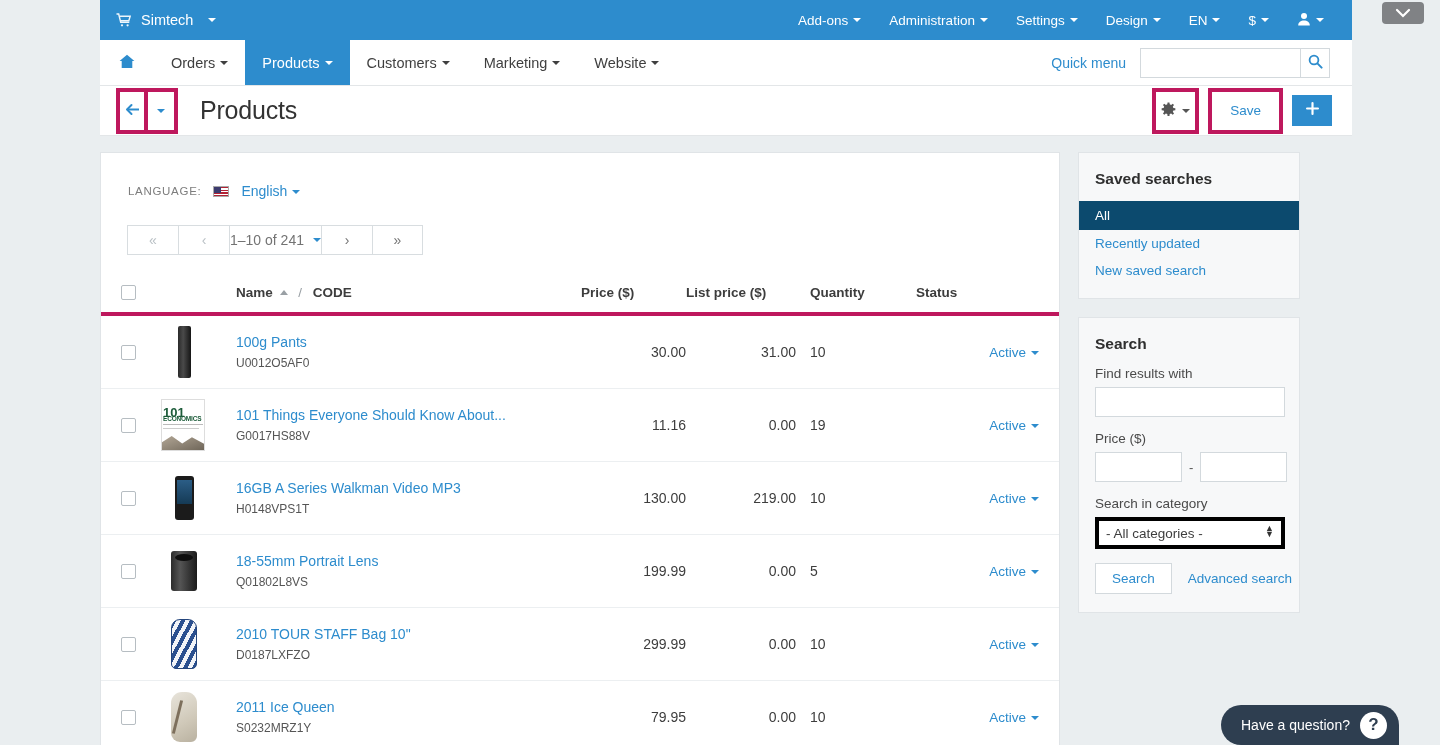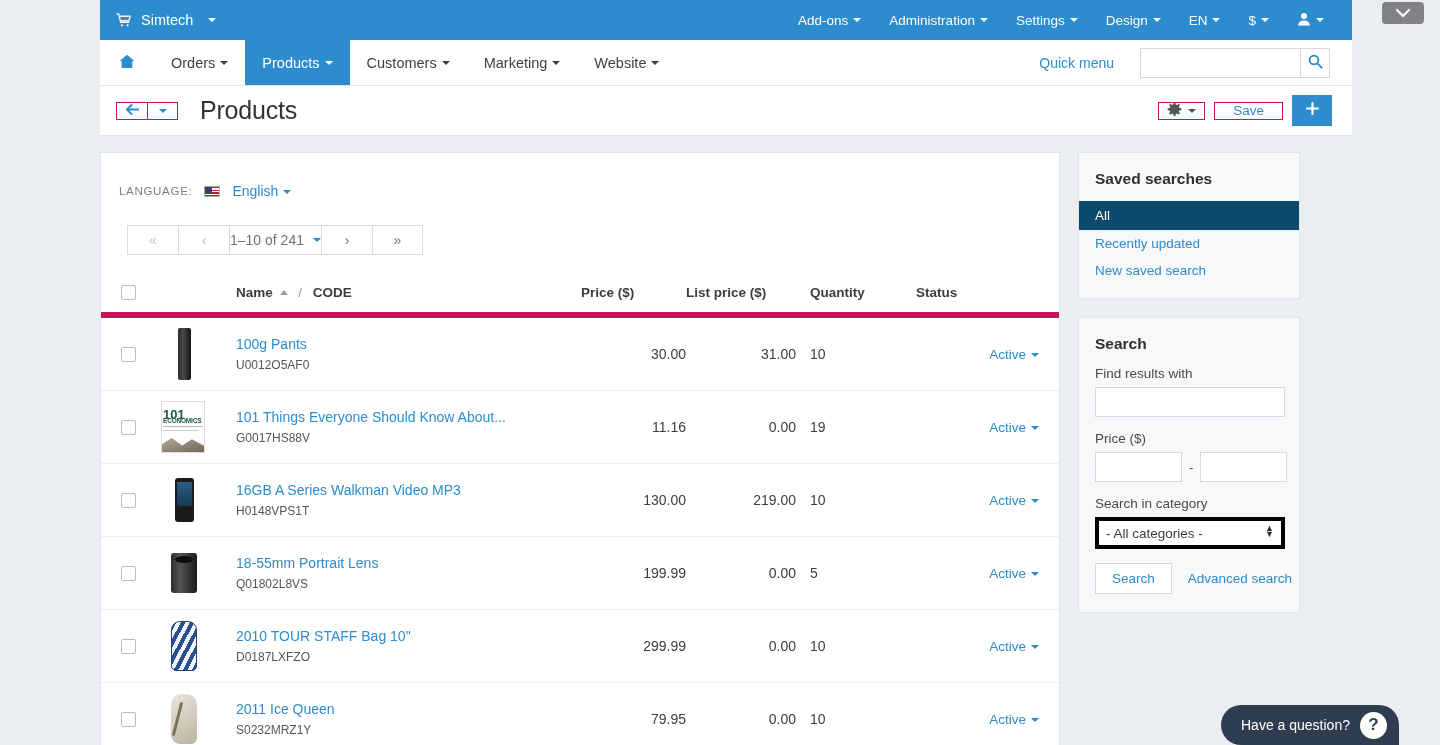--- a/index.html
+++ b/index.html
@@ -58,21 +58,21 @@
     display: flex; align-items: stretch;
     border-bottom: 1px solid #e3e6e8;
   }
   .nav-item {
     display: flex; align-items: center; padding: 0 17px;
     font-size: 14.5px; color: #3f3f3f; cursor: pointer;
     white-space: nowrap;
   }
   .nav-item.home { padding: 0 19px; color: #2d8ccd; }
   .nav-item.active { background: #2d8ccd; color: #fff; }
-  .nav-right { margin-left: auto; display: flex; align-items: center; padding-right: 22px; gap: 26px;}
+  .nav-right { margin-left: auto; display: flex; align-items: center; padding-right: 22px; gap: 14px;}
   .quick-menu { font-size: 14px; color: #2d8ccd; cursor: pointer; white-space: nowrap; }
   .searchbox { display: flex; height: 30px; }
   .searchbox input {
     width: 160px; height: 30px; border: 1px solid #d3d9dd;
     border-right: none; outline: none; padding: 0 8px; font-size: 13px;
     font-family: "Liberation Sans", sans-serif; background:#fff;
   }
   .searchbox button {
     width: 30px; height: 30px; background: #fff;
     border: 1px solid #d3d9dd; cursor: pointer;
@@ -80,22 +80,22 @@
     color: #2d8ccd;
   }
 
   
   .titlebar {
     height: 50px; background: #fff; border-bottom: 1px solid #e3e6e8;
     display: flex; align-items: center; padding: 0 20px 0 16px;
   }
   .back-group { display: flex; }
   .btn-o {
-    height: 18px; min-width: 30px; background: #fff;
-    border: 1px solid #be185d; color: #2d8ccd;
+    height: 46px; min-width: 30px; background: #fff;
+    border: 4px solid #be185d; color: #2d8ccd;
     display: flex; align-items: center; justify-content: center;
     cursor: pointer; font-size: 13.5px; padding: 0 10px;
   }
   .btn-o.arrow { width: 32px; padding:0; font-size: 16px; }
   .btn-o.caretbtn { width: 22px; padding: 0; border-left: none; }
   .page-title {
     font-size: 25px; color: #333; font-weight: normal;
     margin-left: 22px; letter-spacing: -0.2px;
   }
   .titlebar-right { margin-left: auto; display: flex; gap: 9px; align-items: center; }
@@ -106,21 +106,21 @@
     color: #fff; font-size: 17px; display: flex; align-items: center;
     justify-content: center; cursor: pointer;
   }
 
   
   .content { display: flex; padding: 16px 0 0 0; gap: 18px; }
   .main-card {
     width: 960px; margin-left: 0;
     background: #fff; border: 1px solid #e0e4e7;
   }
-  .lang-row { padding: 30px 0 0 18px; display: flex; align-items: center; gap: 12px; }
+  .lang-row { padding: 30px 0 0 18px; display: flex; align-items: center; gap: 12px; margin-left: 9px; }
   .lang-label { font-size: 11.5px; letter-spacing: .7px; color: #7d7d7d; }
   .flag {
     width: 16px; height: 11px; display: inline-block; position: relative;
     background: linear-gradient(#b22234 0 15%, #fff 15% 30%, #b22234 30% 45%,
       #fff 45% 60%, #b22234 60% 75%, #fff 75% 90%, #b22234 90% 100%);
     border: .5px solid #aaa;
   }
   .flag::after {
     content: ""; position: absolute; left: 0; top: 0; width: 7px; height: 6px;
     background: #3c3b6e;
@@ -135,21 +135,21 @@
     font-size: 14px; cursor: pointer;
   }
   .pg:last-child { border-right: 1px solid #d8dde0; }
   .pg.disabled { color: #b9c0c5; cursor: default; }
   .pg.count { min-width: 79px; gap: 4px; }
 
   
   table.products { width: 100%; border-collapse: collapse; margin-top: 22px; }
   table.products th {
     font-size: 13.5px; font-weight: bold; color: #3d3d3d;
-    padding: 8px 0 12px 0; border-bottom: 6px solid #be185d;
+    padding: 8px 0 12px 0; border-bottom: 4px solid #be185d;
     text-align: left; white-space: nowrap;
   }
   table.products td {
     border-bottom: 1px solid #eceff1; padding: 10px 0; vertical-align: middle;
   }
   .col-chk   { width: 60px; padding-left: 20px !important; }
   .col-thumb { width: 75px; }
   .col-name  { width: 345px; }
   .col-price { width: 105px; text-align: right; }
   .col-list  { width: 110px; text-align: right; }

